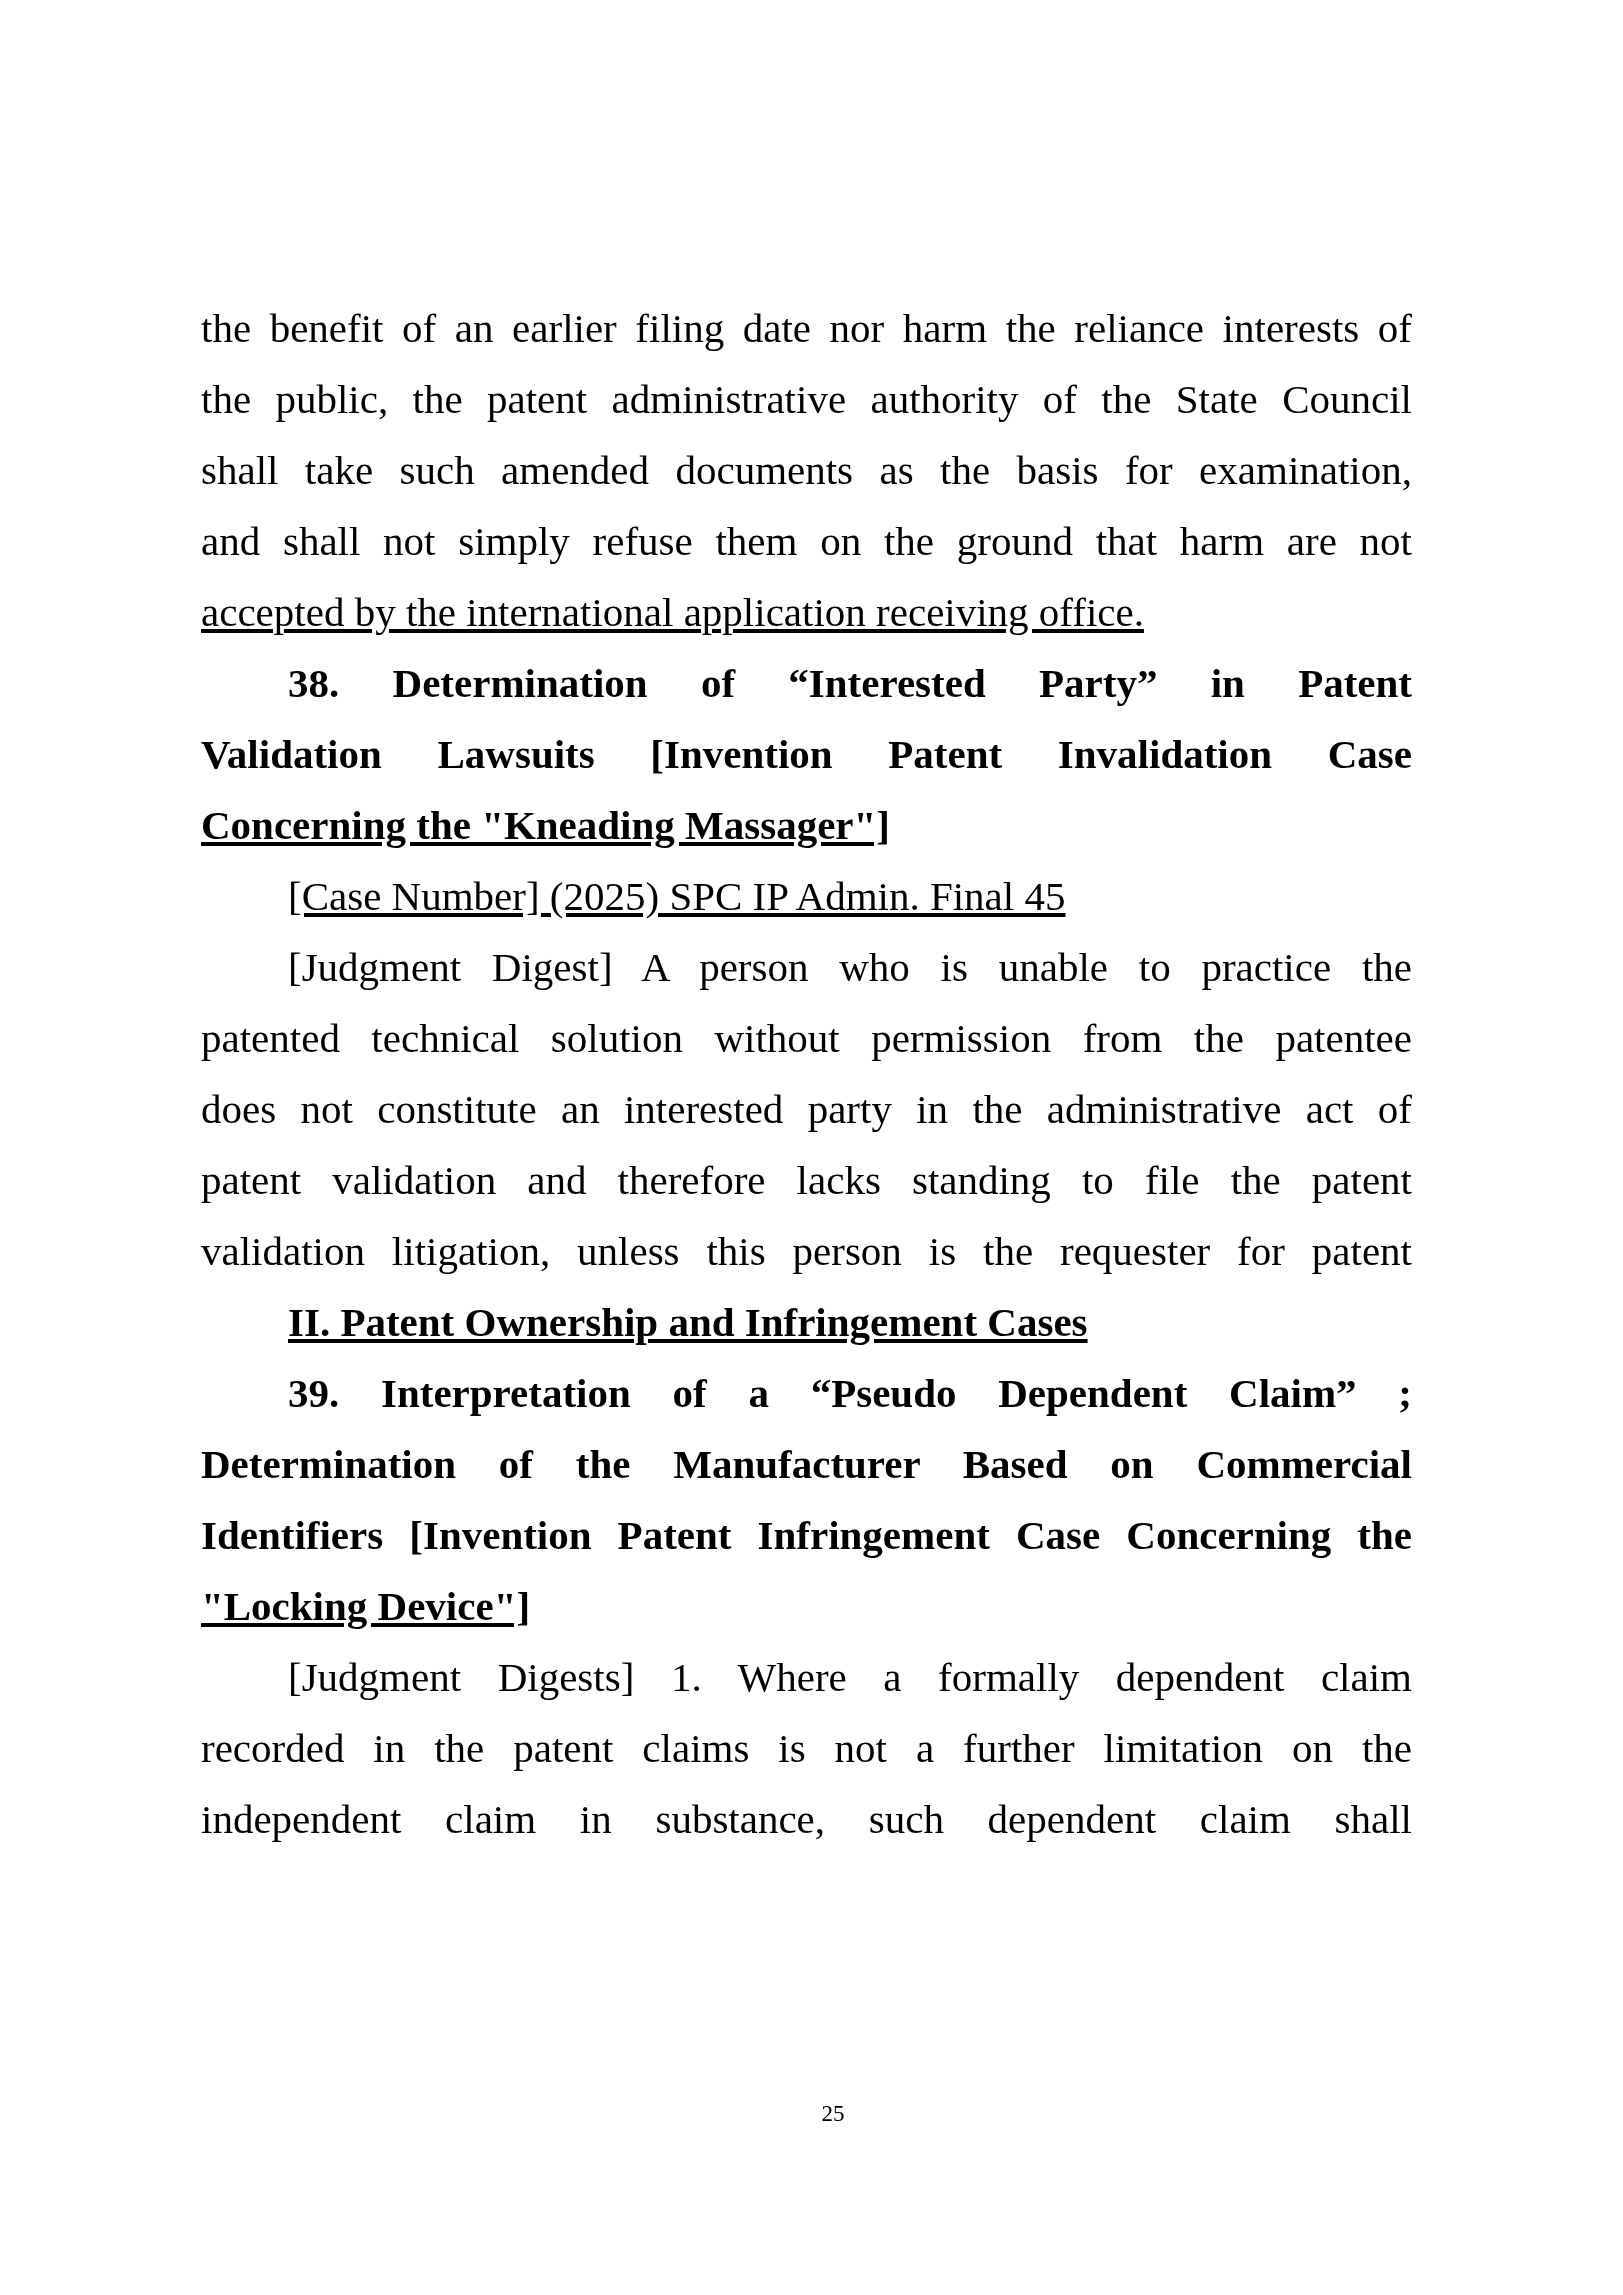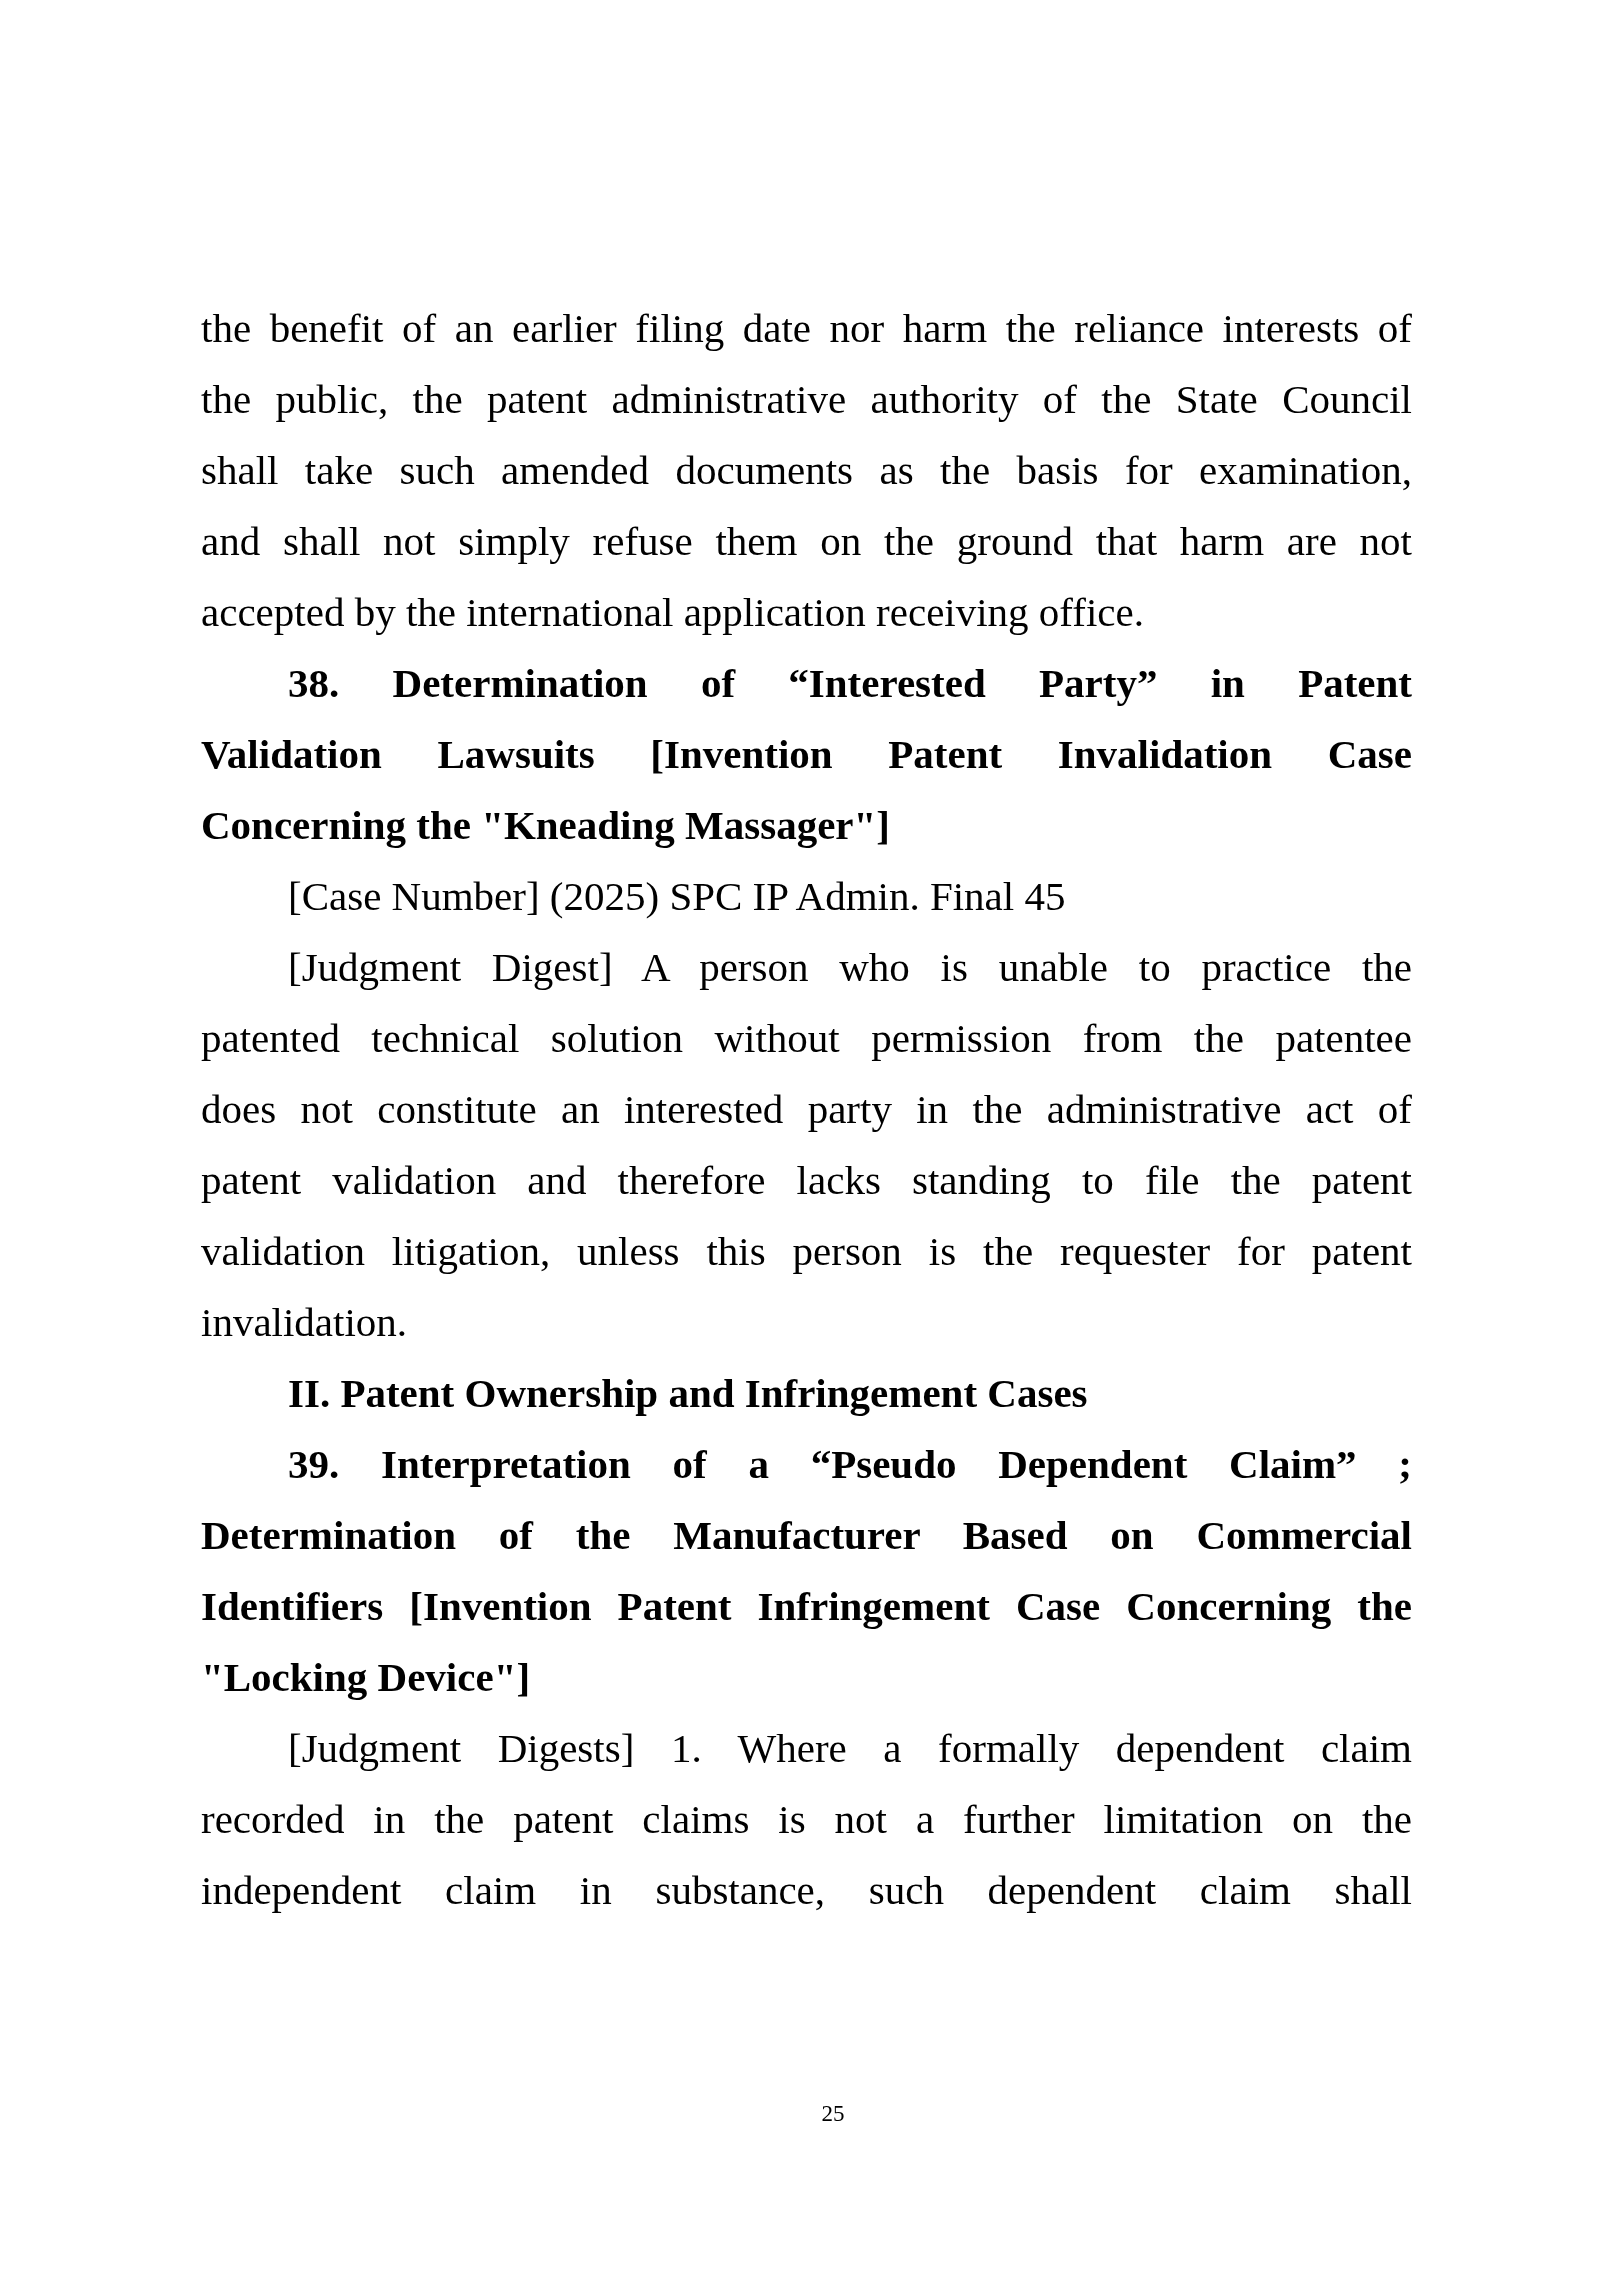--- a/index.html
+++ b/index.html
@@ -39,20 +39,21 @@
       line-height: 71px;
       font-size: 41px;
       white-space: nowrap;
       overflow: visible;
       text-align: justify;
       text-align-last: justify;
     }
     .line.last {
       text-align: right;
       text-align-last: left;
+      text-decoration: underline;
     }
     .line.indent {
       padding-left: 87px;
     }
     .bold .line {
       font-weight: bold;
     }
     .page-number {
       position: absolute;
       left: 0;
@@ -87,21 +88,20 @@
     <div class="para">
       <span class="line indent last">[Case Number] (2025) SPC IP Admin. Final 45</span>
     </div>
 
     <div class="para">
       <span class="line indent">[Judgment Digest] A person who is unable to practice the</span>
       <span class="line">patented technical solution without permission from the patentee</span>
       <span class="line">does not constitute an interested party in the administrative act of</span>
       <span class="line">patent validation and therefore lacks standing to file the patent</span>
       <span class="line">validation litigation, unless this person is the requester for patent</span>
-      <span class="line last">invalidation.</span>
     </div>
 
     <div class="para bold">
       <span class="line indent last">II. Patent Ownership and Infringement Cases</span>
     </div>
 
     <div class="para bold">
       <span class="line indent">39. Interpretation of a “Pseudo Dependent Claim” ;</span>
       <span class="line">Determination of the Manufacturer Based on Commercial</span>
       <span class="line">Identifiers [Invention Patent Infringement Case Concerning the</span>

